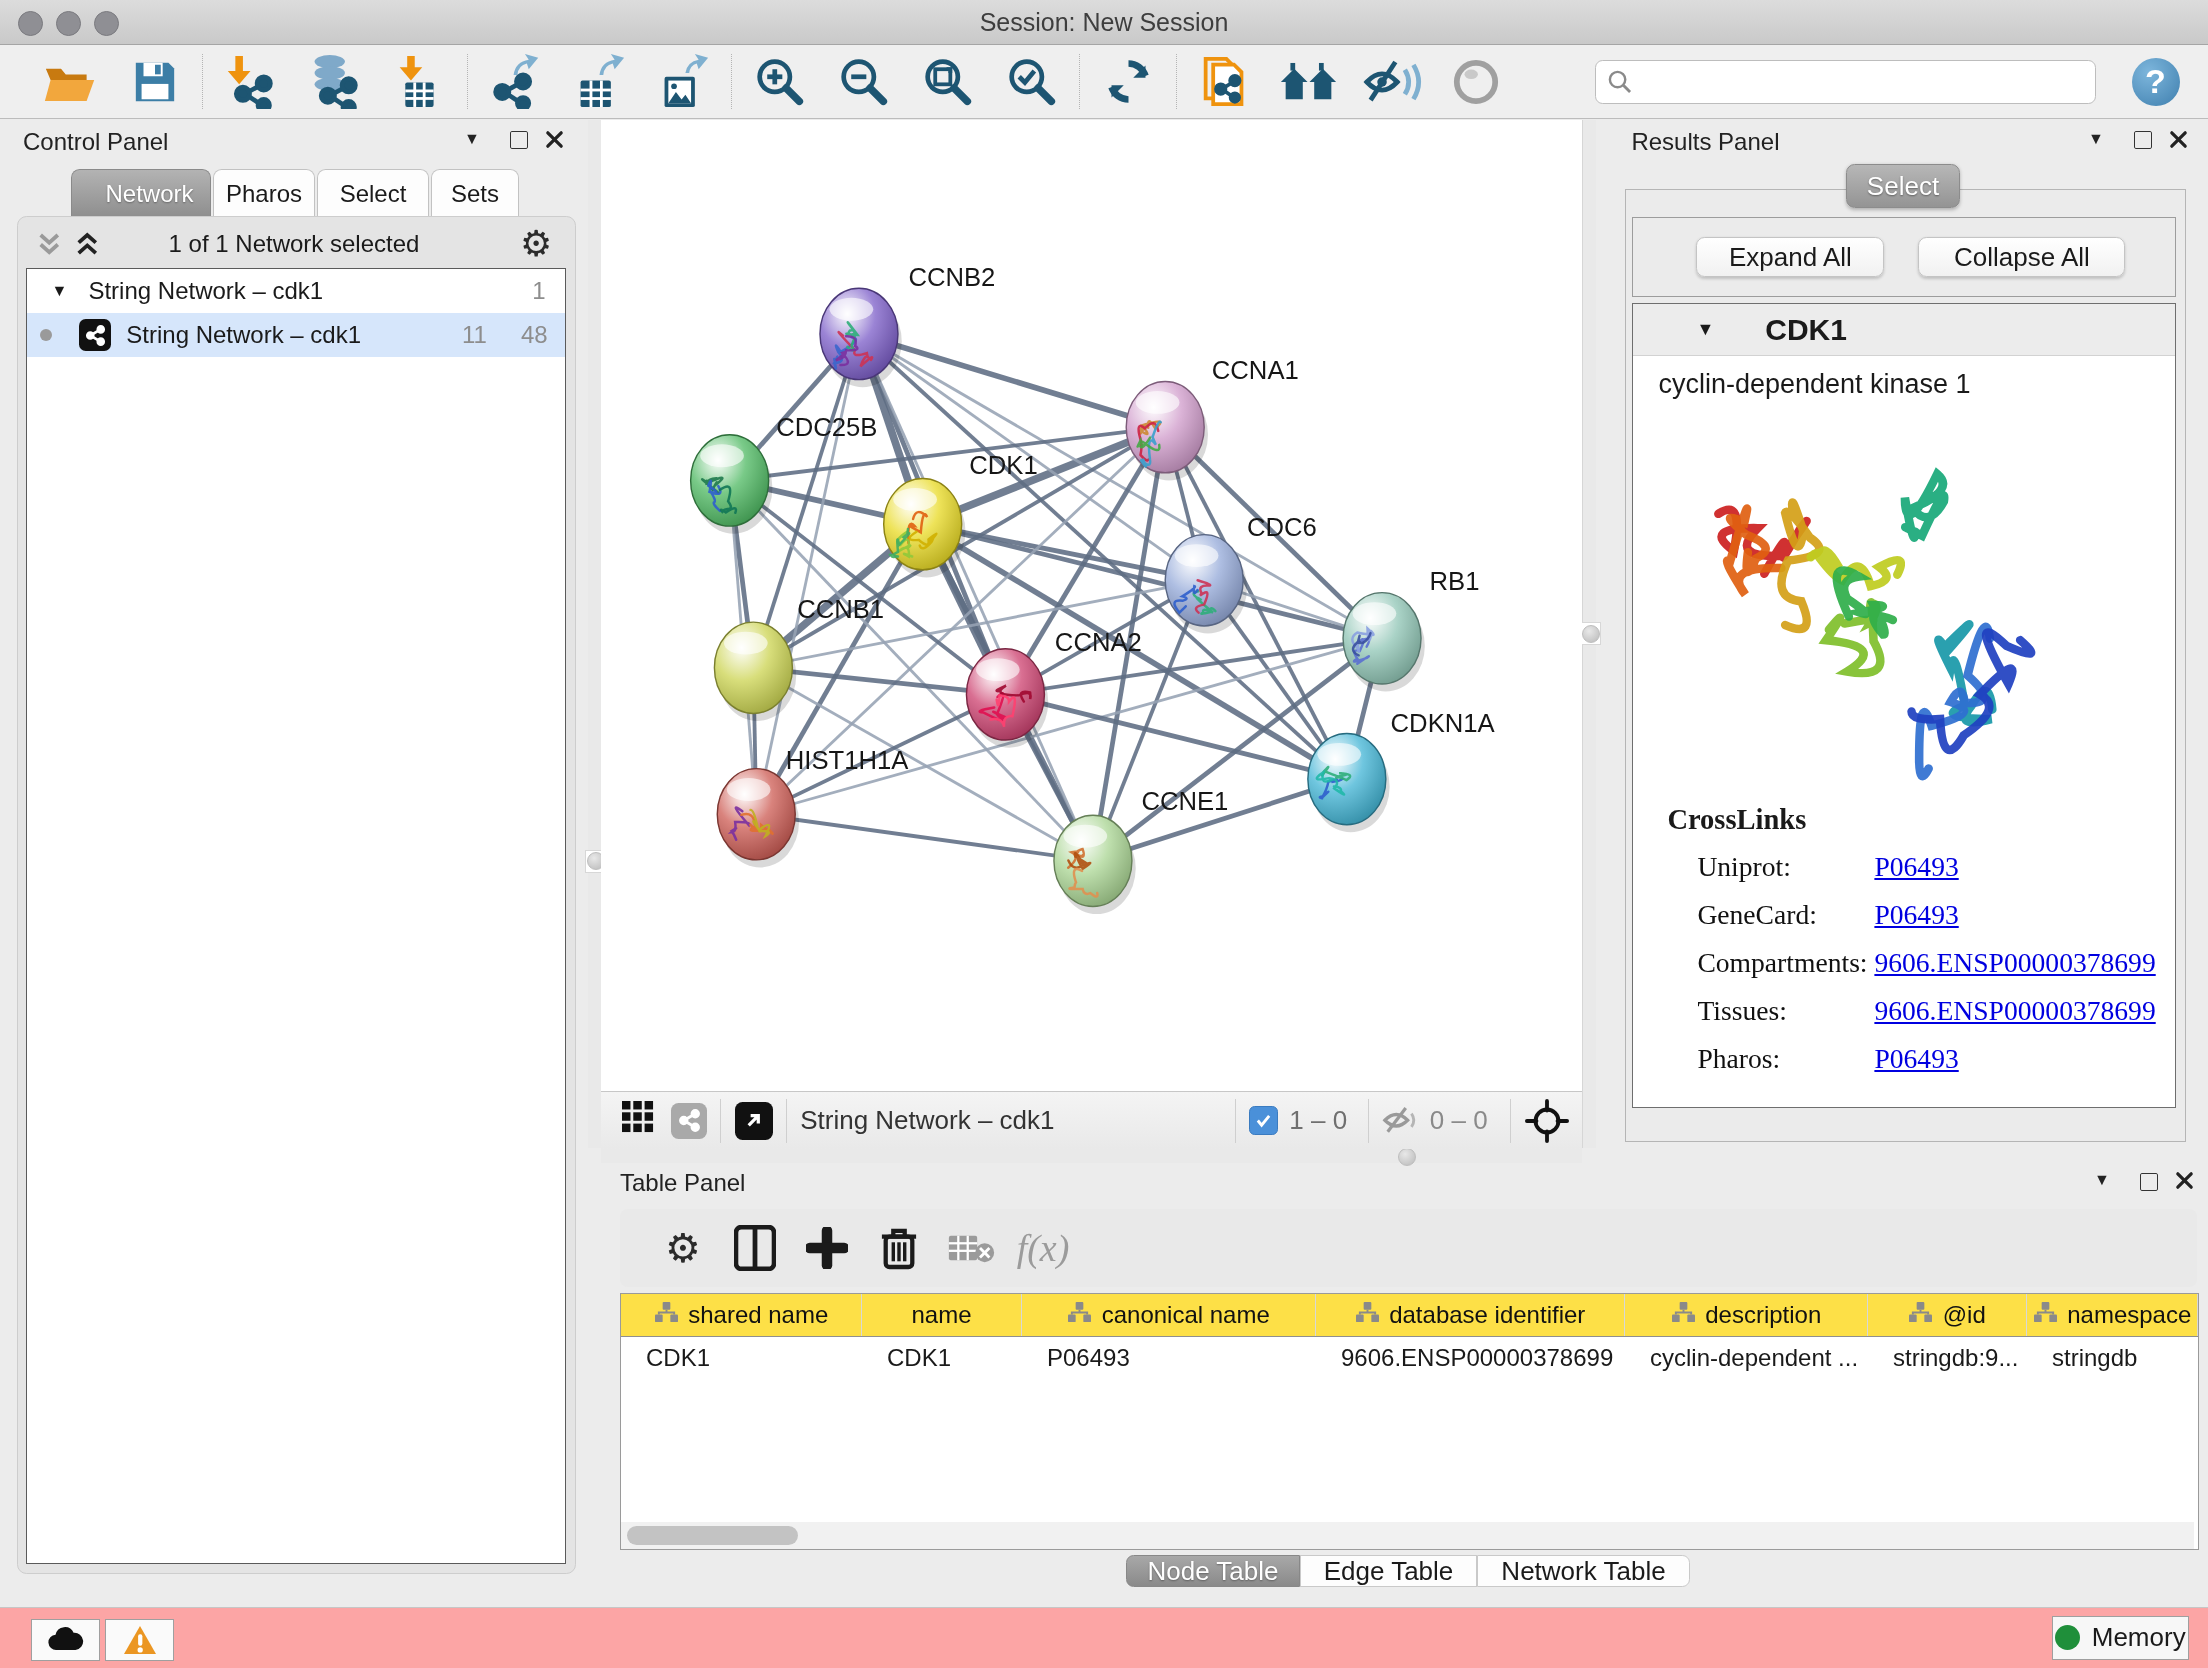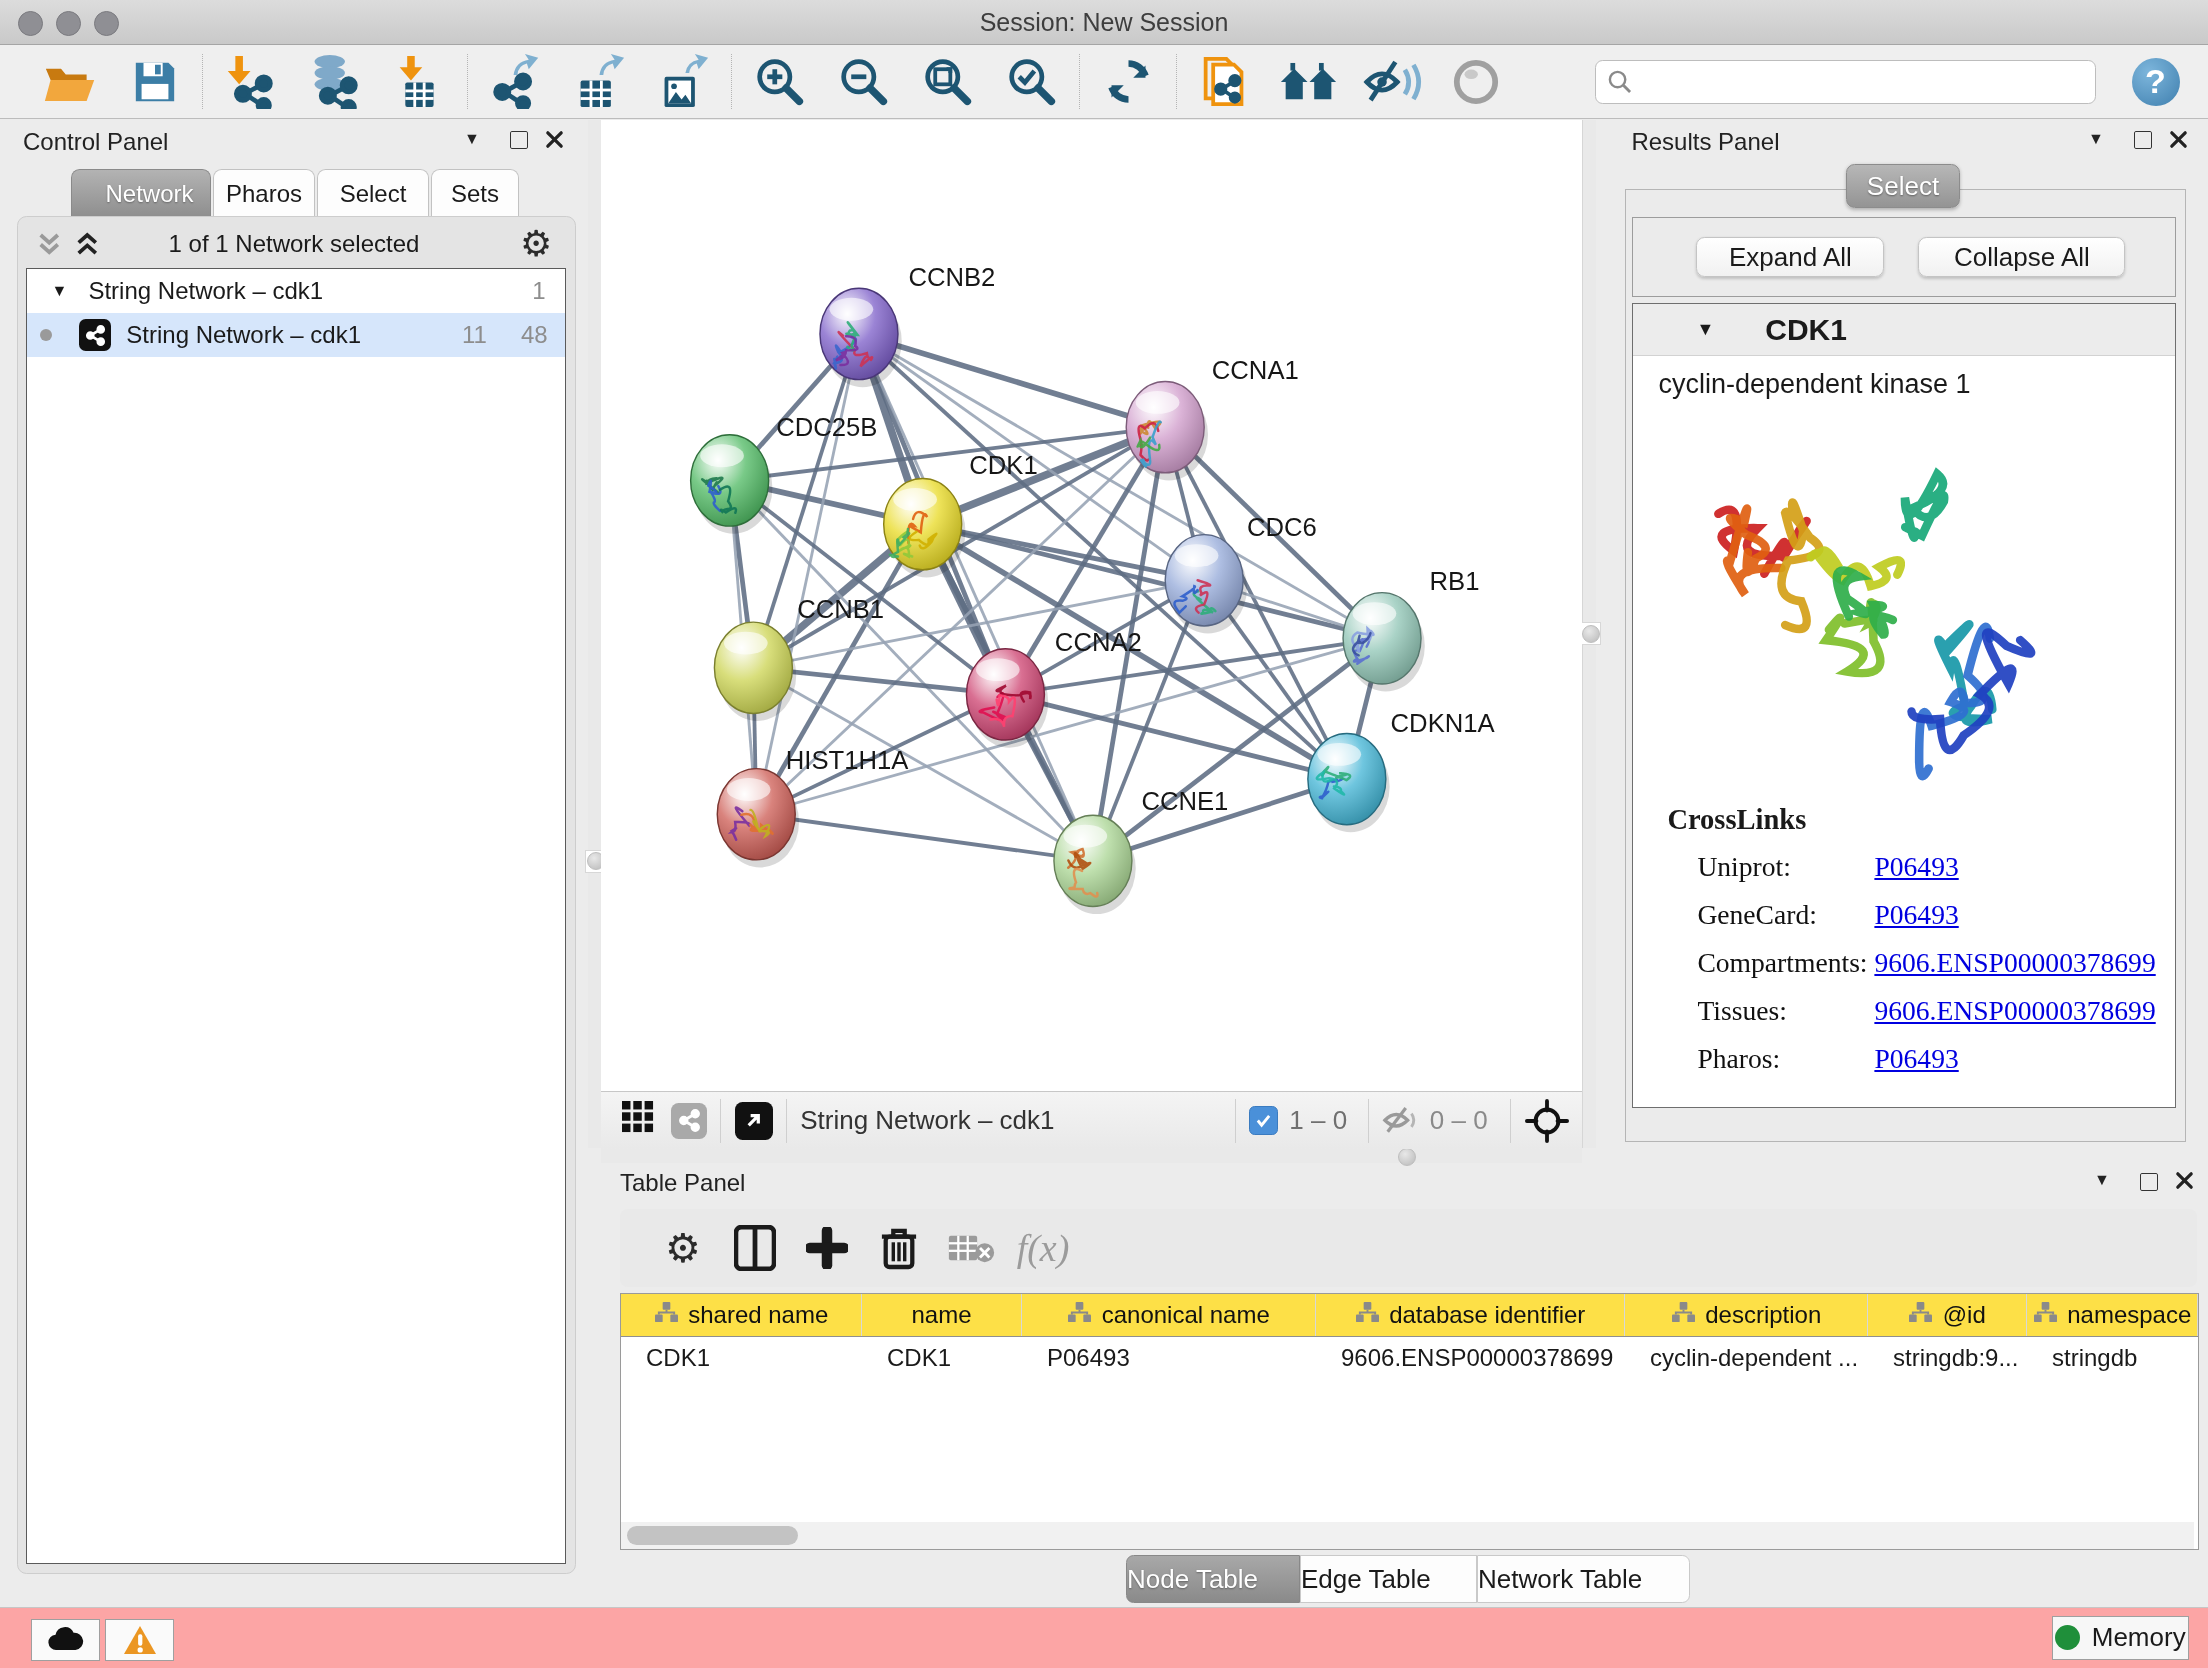--- a/index.html
+++ b/index.html
@@ -71,22 +71,22 @@
   .fx{font-family:"Liberation Serif",serif;font-style:italic;font-size:38px;color:#9b9b9b;}
   .grid-box{background:#fff;border:1.9px solid #9a9a9a;}
   .thead{display:flex;background:#fde047;border-bottom:1.9px solid #8f8f8f;height:42px;}
   .th{display:flex;align-items:center;justify-content:center;gap:9.5px;font-size:24px;color:#111;
       box-sizing:border-box;border-right:1px solid #d8d8d8;overflow:hidden;white-space:nowrap;}
   .trow{display:flex;height:42px;background:#fff;}
   .td{display:flex;align-items:center;font-size:24px;padding-left:25px;box-sizing:border-box;
       overflow:hidden;white-space:nowrap;}
   .hscroll{background:#f1f1f1;}
   .hthumb{position:absolute;height:19px;border-radius:9.5px;background:#c3c3c3;}
-  .bot-tab{position:absolute;height:48px;box-sizing:border-box;border:1px solid #c9c9c9;
-    background:#fdfdfd;font-size:26px;display:flex;align-items:center;justify-content:flex-start;}
+  .bot-tab{position:absolute;height:32px;box-sizing:border-box;border:1px solid #c9c9c9;
+    background:#fdfdfd;font-size:26px;display:flex;align-items:center;justify-content:center;}
   
   .statusbar{left:0;top:1607px;width:2208px;height:61px;background:#fca5a5;border-top:1px solid #c6c6c6;}
   .sq-btn{position:absolute;top:10.5px;width:67px;height:40px;background:#fafafa;border:1.9px solid #9f9f9f;
     display:flex;align-items:center;justify-content:center;}
   .mem-btn{position:absolute;top:7.6px;right:19px;width:135px;height:42px;background:#f7f7f7;
     border:1.9px solid #9f9f9f;display:flex;align-items:center;justify-content:center;gap:11.4px;font-size:26px;}
   .mem-dot{width:25px;height:25px;border-radius:50%;background:#1f8f3a;}
   text.node-label{font-size:27px;fill:#161616;font-family:"Liberation Sans",sans-serif;}
 </style>
 </head>

